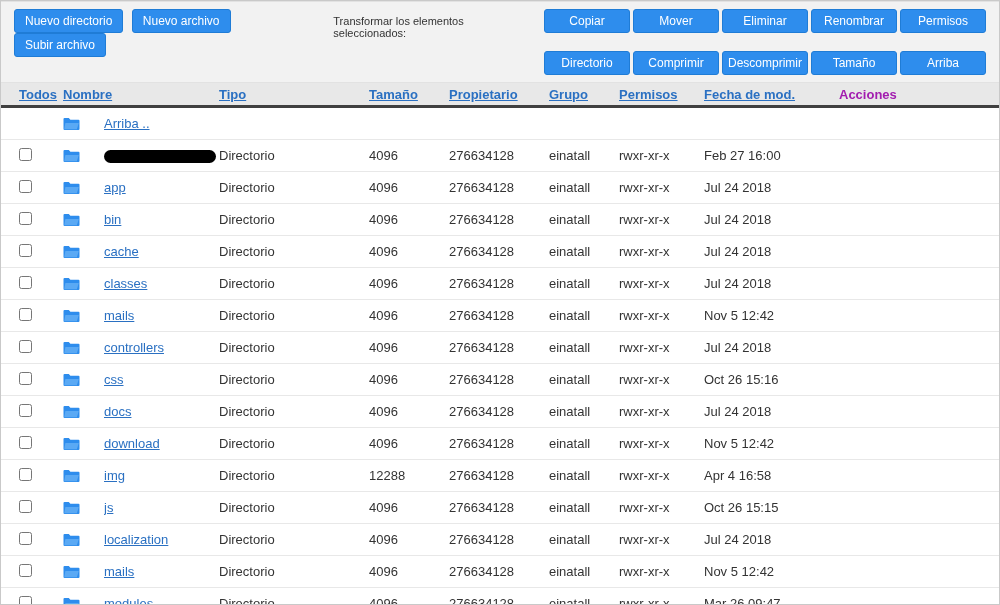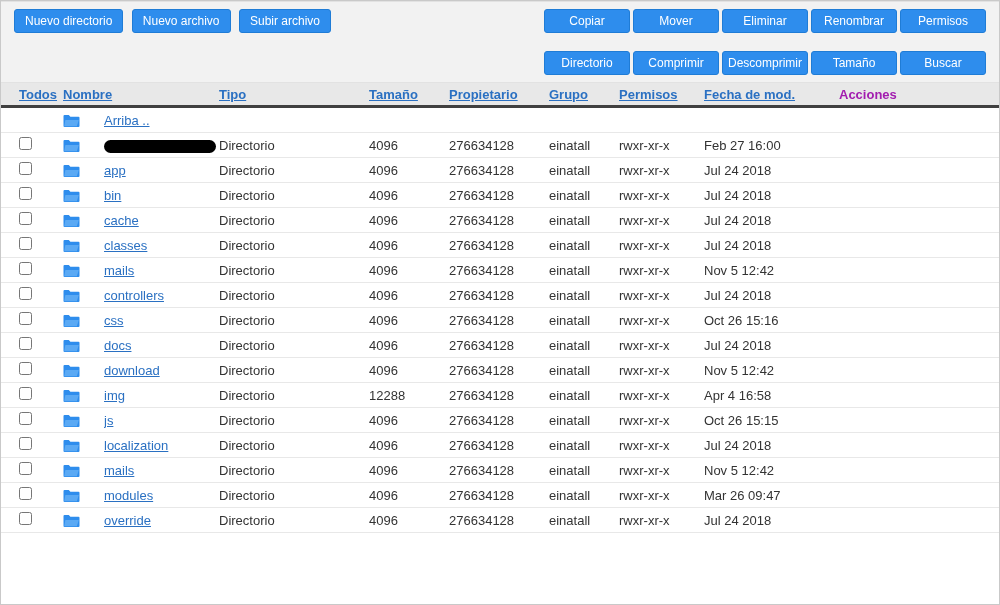--- a/index.html
+++ b/index.html
@@ -27,52 +27,53 @@
   .action-grid{display:grid; grid-template-columns:repeat(5,86px); gap:18px 3px;}
   .action-grid .btn{width:86px; padding:4px 2px; text-align:center;}
 
   
   .grid-row{display:grid; grid-template-columns:44px 41px 115px 150px 80px 100px 70px 85px 135px 1fr;
             align-items:center; padding-left:18px; font-size:13px;}
   .table-header{background:var(--header-bg); height:25px; border-bottom:3px solid #404040;}
   .table-header .hdr{color:var(--link); font-weight:bold; text-decoration:underline; cursor:pointer;}
   .table-header .hdr-plain{color:#a21caf; font-weight:bold; text-decoration:none; cursor:default;}
   .col-nombre{grid-column:2 / 4;}
-  .file-row{height:25px; border-bottom:1px solid var(--row-border); background:#fff;}
+  .file-row{height:32px; border-bottom:1px solid var(--row-border); background:#fff;}
   .file-row .cell{overflow:hidden; white-space:nowrap;}
   .name-link{color:var(--link); text-decoration:underline; cursor:pointer;}
   .folder-svg{display:block; margin-top:1px;}
   .redaction-bar{display:none; width:112px; height:13px; background:#000; border-radius:7px; vertical-align:middle;}
   .file-row.redacted .redaction-bar{display:inline-block;}
   input[type=checkbox]{width:13px; height:13px; margin:0; cursor:pointer;}
 </style>
 </head>
 <body>
 
 <div class="page">
 
 
   <div class="toolbar">
     <div class="toolbar-left">
       <button class="btn">Nuevo directorio</button>
       <button class="btn">Nuevo archivo</button>
       <button class="btn">Subir archivo</button>
     </div>
     <div class="toolbar-right">
+      <span class="transform-label">Transformar los elementos seleccionados:</span>
       <div class="action-grid">
         <button class="btn">Copiar</button>
         <button class="btn">Mover</button>
         <button class="btn">Eliminar</button>
         <button class="btn">Renombrar</button>
         <button class="btn">Permisos</button>
         <button class="btn">Directorio</button>
         <button class="btn">Comprimir</button>
         <button class="btn">Descomprimir</button>
         <button class="btn">Tamaño</button>
-        <button class="btn">Buscar</button>
+        <button class="btn">Arriba</button>
       </div>
     </div>
   </div>
 
   <div class="grid-row table-header">
     <a class="hdr">Todos</a>
     <a class="hdr col-nombre">Nombre</a>
     <a class="hdr">Tipo</a>
     <a class="hdr">Tamaño</a>
     <a class="hdr">Propietario</a>

